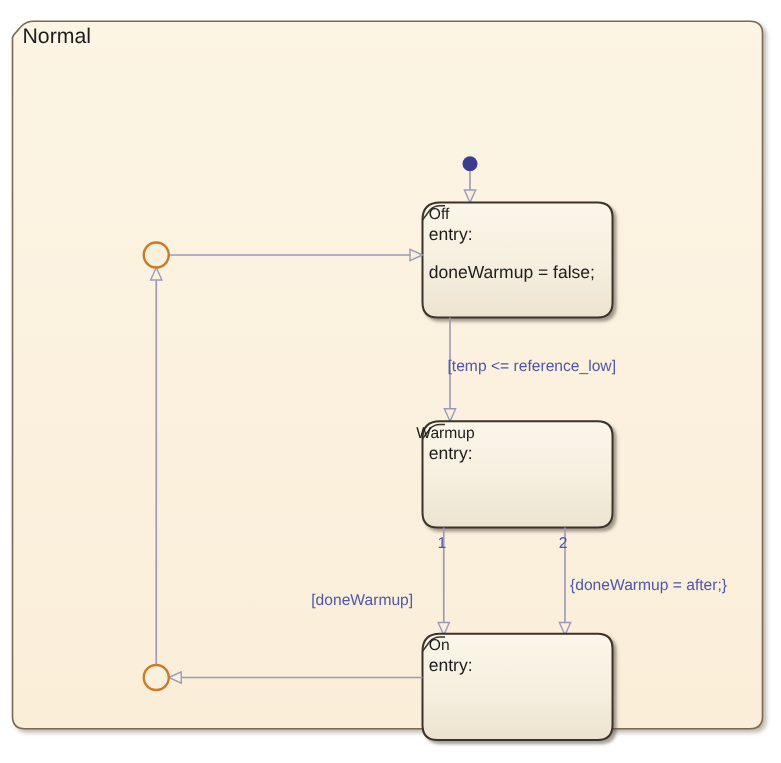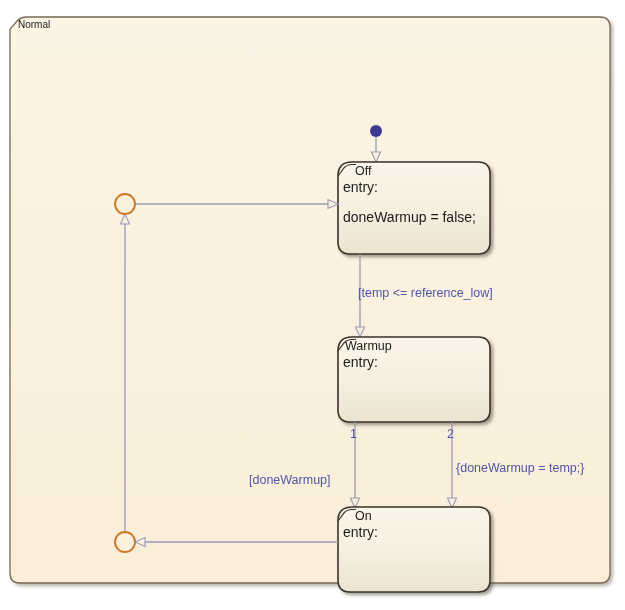--- a/index.html
+++ b/index.html
@@ -26,27 +26,26 @@
     width: 625px;
     height: 610px;
   }
   .txt {
     position: absolute;
     white-space: pre;
     font-family: "Liberation Sans", sans-serif;
     line-height: 1.18;
   }
   .chart-label {
-    font-size: 10px;
+    font-size: 17px;
     color: #1c1c1c;
   }
   .state-name {
     font-size: 12.5px;
     color: #1c1c1c;
-    margin-left: 12px;
   }
   .state-body {
     font-size: 14px;
     color: #1c1c1c;
   }
   .num-lit {
     color: #e520e5;
   }
   .trans-label {
     font-size: 12.5px;
@@ -183,19 +182,19 @@
   <div class="txt state-body" style="left:343px; top:209px;">doneWarmup = false;</div>
 
   <div class="txt state-name" style="left:333px; top:339px;">Warmup</div>
   <div class="txt state-body" style="left:343px; top:354px;">entry:</div>
 
   <div class="txt trans-order" style="left:350px; top:427px;">1</div>
   <div class="txt trans-order" style="left:447px; top:427px;">2</div>
 
   <div class="txt trans-label" style="left:249px; top:473px;">[doneWarmup]</div>
 
-  <div class="txt trans-label" style="left:456px; top:461px;">{doneWarmup = temp;}</div>
+  <div class="txt trans-label" style="left:456px; top:461px;">{doneWarmup = after;}</div>
 
   <div class="txt state-name" style="left:343px; top:509px;">On</div>
   <div class="txt state-body" style="left:343px; top:524px;">entry:</div>
 
 
 </div>
 
 </body></html>

